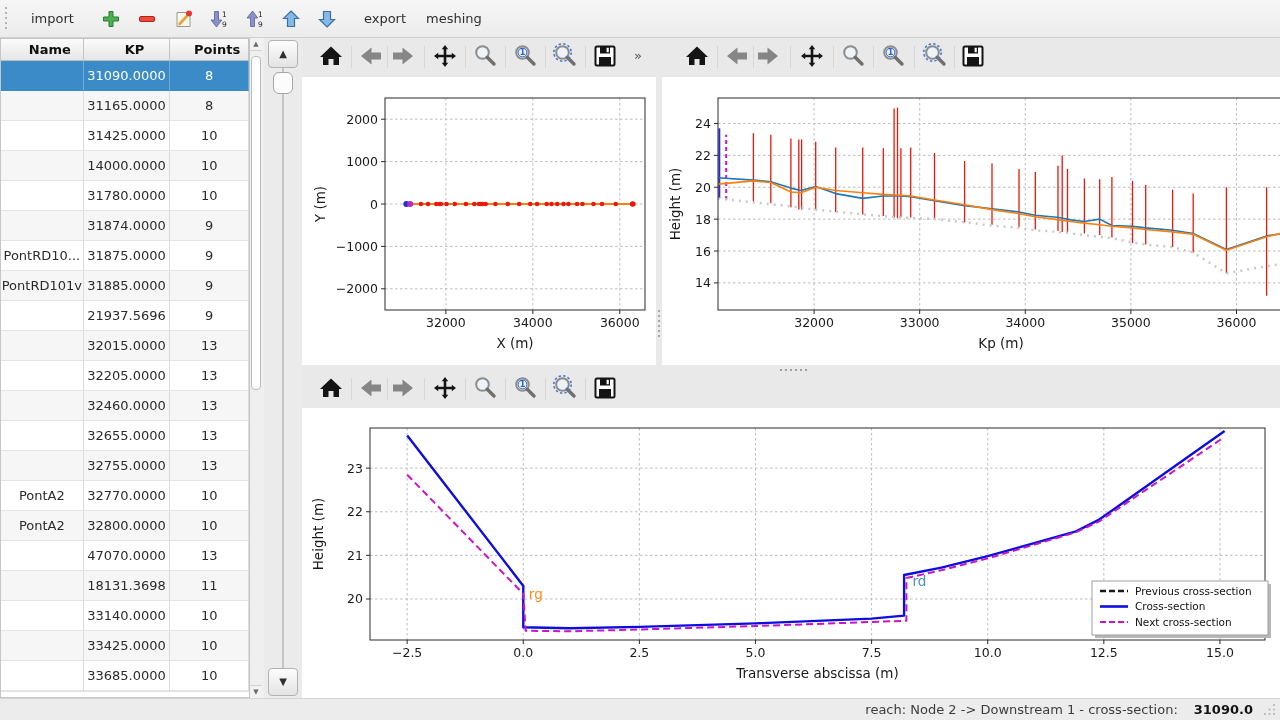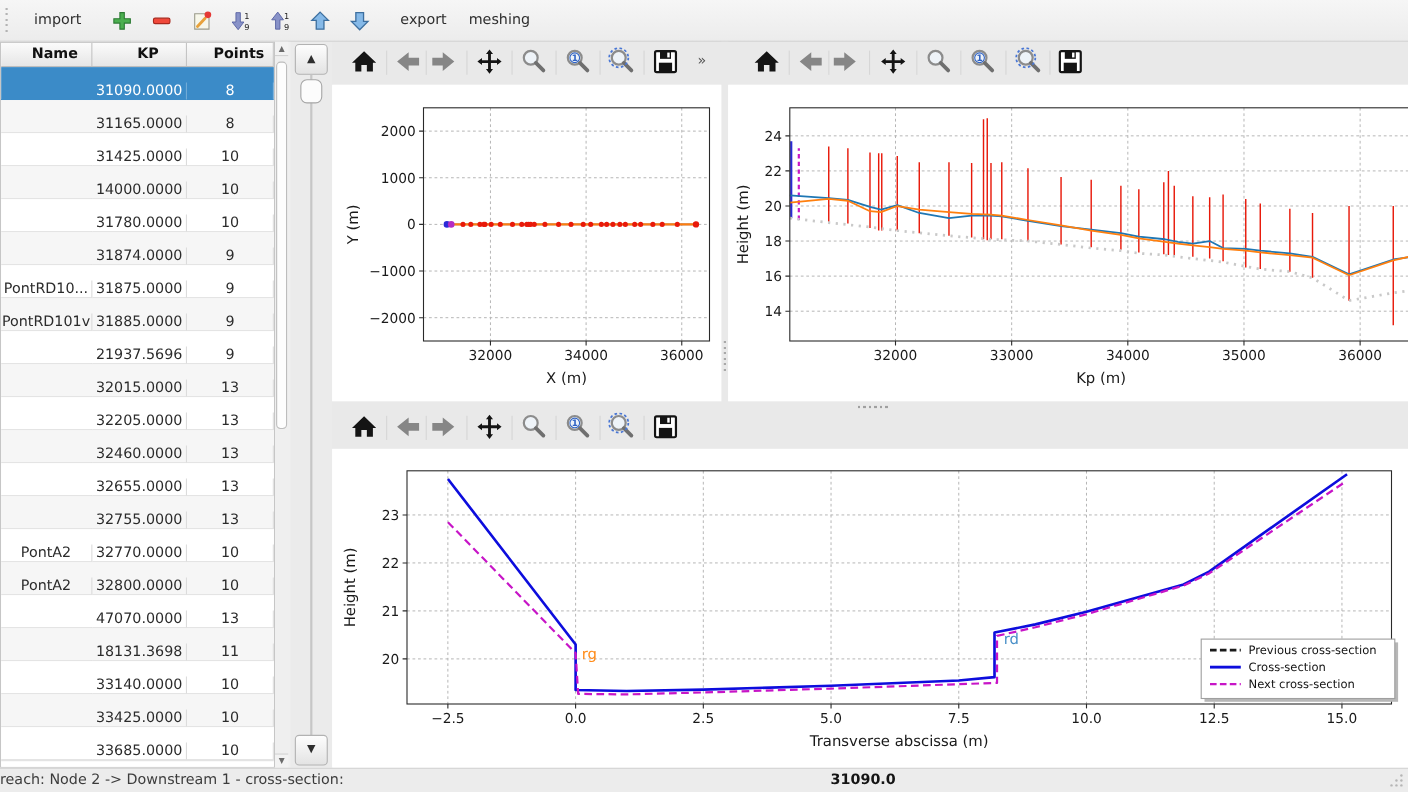--- a/index.html
+++ b/index.html
@@ -24,21 +24,21 @@
   .tb-gap-s { width:12px; } .tb-gap-m { width:6px; }
 
   
   #left-panel { left:0; top:38px; width:302px; height:660px; background:#ebebeb; }
   #xs-table { left:0; top:0; width:250px; height:660px; background:#fff;
     border:1px solid #c6c6c6; overflow:hidden; }
   .thead { display:flex; height:22px; background:linear-gradient(#fbfbfb,#e6e6e6);
     border-bottom:1px solid #bdbdbd; font-weight:bold; }
   .th { display:flex; align-items:center; justify-content:center;
     border-right:1px solid #c4c4c4; font-size:13px; color:#111;padding-left:16px; }
-  .trow { display:flex; height:30px; background:#fff;align-items:flex-end; }
+  .trow { display:flex; height:30px; background:#fff; }
   .trow.even { background:#f6f6f6; }
   .trow.selected { background:#3b8bc8; color:#fff; }
   .tcell { display:flex; align-items:center; justify-content:center;
     border-right:1px solid #dcdcdc; border-bottom:1px solid #e4e4e4;
     font-size:13px; overflow:hidden; white-space:nowrap; }
   .trow.selected .tcell { border-right-color:rgba(255,255,255,.28); border-bottom-color:#3b8bc8; }
   .c-name { width:83px; } .c-kp { width:87px; } .c-pts { width:79px; }
   .trow.partial { height:8px; border-top:1px solid #e0e0e0; }
 
   #tbl-scroll { left:250px; top:0; width:14px; height:660px; background:#efefef;
@@ -69,23 +69,23 @@
   #fig2 { left:0; top:370px; }
   #vsplit { left:354px; top:0; width:6px; height:327px; background:#e9e9e9; }
   #vsplit-handle { position:absolute; left:2px; top:272px; width:2px; height:28px;
     background:repeating-linear-gradient(#a8a8a8 0 2px, transparent 2px 5px); }
   #hsplit { left:0; top:327px; width:978px; height:10px; background:#e9e9e9; }
   #hsplit-handle { position:absolute; left:478px; top:4px; width:28px; height:2px;
     background:repeating-linear-gradient(90deg,#a0a0a0 0 2px, transparent 2px 5px); }
 
   
   #status-bar { left:0; top:698px; width:1280px; height:22px; background:#ececec;
-    border-top:1px solid #d5d5d5; display:flex; align-items:center; justify-content:space-between; }
+    border-top:1px solid #d5d5d5; display:flex; align-items:center; justify-content:flex-end; }
   #status-text { color:#3c3c3c; font-size:13px; }
-  #status-value { font-weight:bold; color:#141414; margin-left:4px; }
+  #status-value { font-weight:bold; color:#141414; margin-left:16px; }
   #status-grip { width:14px; height:14px; margin:0 3px 0 10px; }
 
   svg text { font-family:"DejaVu Sans","Liberation Sans",sans-serif; }
 </style>
 </head>
 <body>
 
 <div id="window">
 
   <div id="main-toolbar" class="abs">

